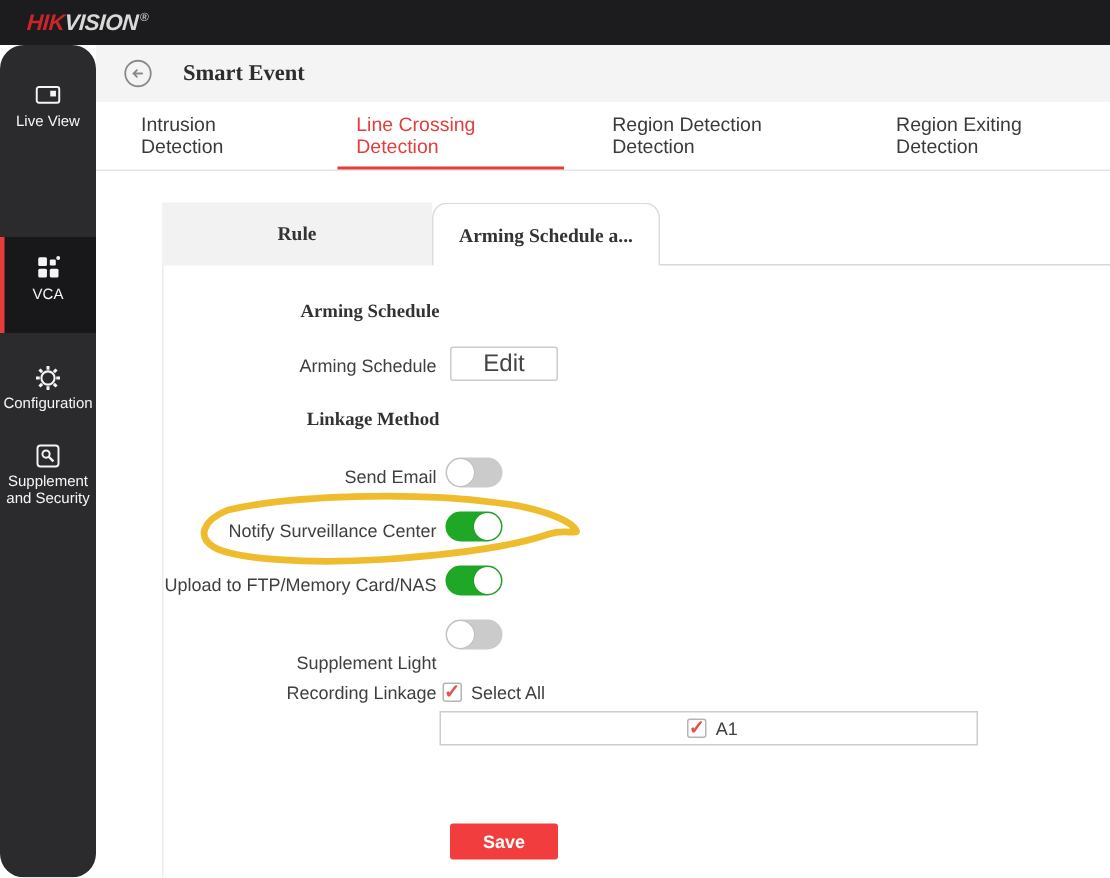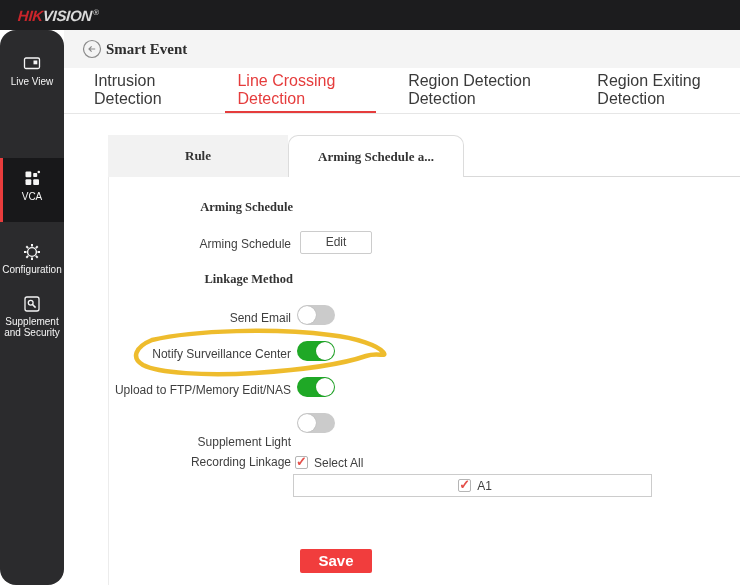--- a/index.html
+++ b/index.html
@@ -20,62 +20,62 @@
   .sidebar { position:absolute; left:0; top:30px; width:64px; height:555px; background:#2b2b2d; z-index:4;border-radius:16px; }
   .side-item { position:absolute; left:0; width:64px; text-align:center; color:#f2f2f2; cursor:pointer; }
   .side-item .ico { height:18px; line-height:18px; }
   .side-label { font-size:10px; line-height:11px; margin-top:4px; color:#f5f5f5; padding:0 2px; }
   .side-item.on { background:#18181a; }
   .side-item.on::before { content:''; position:absolute; left:0; top:0; bottom:0; width:3px; background:#e83c3c; }
 
   
   .pg-header { position:absolute; left:64px; top:30px; right:0; height:38px; background:#f4f4f4; display:flex; align-items:center; }
   .back-btn { margin-left:18px; width:20px; height:20px; cursor:pointer; }
-  .pg-title { margin-left:4px; font-family:"Liberation Serif", serif; font-weight:bold; font-size:15px; color:#2d2d2d; }
+  .pg-title { margin-left:20px; font-family:"Liberation Serif", serif; font-weight:bold; font-size:15px; color:#2d2d2d; }
 
   
   .tabs { position:absolute; left:64px; top:68px; right:0; height:46px; background:#fff; border-bottom:1px solid #e6e6e6; display:flex; align-items:stretch; }
-  .tab { display:flex; align-items:center; padding:0 12px; margin-left:20px; font-size:16px; color:#3a3a3a; cursor:pointer; border-bottom:2px solid transparent; }
+  .tab { display:flex; align-items:center; padding:0 12px; margin-left:20px; font-size:13px; color:#3a3a3a; cursor:pointer; border-bottom:2px solid transparent; }
   .tab:first-child { margin-left:18px; }
   .tab.on { color:#e53c3c; border-bottom-color:#e53c3c; }
 
   
   .subtab-strip { position:absolute; left:108px; top:135px; right:0; height:42px; display:flex; }
   .subtab { width:180px; background:#f2f2f2; display:flex; align-items:center; justify-content:center;
             font-family:"Liberation Serif", serif; font-weight:bold; font-size:13px; color:#333; cursor:pointer; }
-  .subtab.active-tab { width:176px; background:#fff; border:1px solid #dcdcdc; border-bottom:none;
+  .subtab.active-tab { width:152px; background:#fff; border:1px solid #dcdcdc; border-bottom:none;
             border-radius:10px 10px 0 0; position:relative; z-index:2; }
   .subtab-fill { flex:1; border-bottom:1px solid #d9d9d9; background:#fff; }
   .card-left-line { position:absolute; left:108px; top:177px; bottom:0; width:1px; background:#ececec; }
 
   
   .row { position:absolute; left:0; width:740px; height:26px; }
   .lbl { position:absolute; left:96px; width:195px; text-align:right; font-size:12px; color:#3f3f3f; line-height:14px; }
   .sec-title { position:absolute; left:96px; width:197px; text-align:right; font-family:"Liberation Serif", serif; font-weight:bold; font-size:12.5px; color:#333; }
   .ctl { position:absolute; left:299px; }
 
   .btn-edit { position:absolute; left:300px; width:72px; height:23px; background:#fff; border:1px solid #ccc; border-radius:2px;
-              font-size:12px; color:#444; text-align:center; line-height:21px; cursor:pointer; }
+              font-size:16px; color:#444; text-align:center; line-height:21px; cursor:pointer; }
 
   .toggle { position:absolute; left:297px; width:38px; height:20px; border-radius:10px; background:#cbcbcb; cursor:pointer; }
   .toggle::after { content:''; position:absolute; left:1px; top:1px; width:18px; height:18px; border-radius:50%;
                    background:#fff; box-shadow:0 0 1px rgba(0,0,0,.25); transition:left .1s; }
   .toggle.on { background:#1fa826; }
   .toggle.on::after { left:19px; }
 
   .checkbox { display:inline-block; width:13px; height:13px; border:1px solid #b5b5b5; border-radius:2px; background:#fff;
               position:relative; vertical-align:-2px; cursor:pointer; }
   .checkbox.on::after { content:'\2713'; position:absolute; left:0px; top:-3px; font-size:13px; font-weight:bold; color:#e4504a; }
   .cb-label { font-size:12px; color:#3f3f3f; margin-left:6px; }
 
   .a1-box { position:absolute; left:293px; top:474px; width:359px; height:23px; border:1px solid #ccc; background:#fff;
             display:flex; align-items:center; padding-left:5px;justify-content:center; }
 
   .btn-save { position:absolute; left:300px; top:549px; width:72px; height:24px; background:#f13d3d; border:none; border-radius:2px;
-              color:#fff; font-size:15px; font-weight:bold; text-align:center; line-height:24px; cursor:pointer; }
+              color:#fff; font-size:12px; font-weight:bold; text-align:center; line-height:24px; cursor:pointer; }
 
   .annotation { position:absolute; left:128px; top:324px; width:270px; height:62px; z-index:6; pointer-events:none; }
 </style>
 </head>
 <body>
 
 <div id="page">
 
   <div class="topbar">
     <div class="logo">
@@ -167,21 +167,21 @@
     <div class="lbl" style="top:6px">Send Email</div>
     <div class="toggle"></div>
   </div>
 
   <div class="row" style="top:341px">
     <div class="lbl" style="top:6px">Notify Surveillance Center</div>
     <div class="toggle on"></div>
   </div>
 
   <div class="row" style="top:377px">
-    <div class="lbl" style="top:6px">Upload to FTP/Memory Edit/NAS</div>
+    <div class="lbl" style="top:6px">Upload to FTP/Memory Card/NAS</div>
     <div class="toggle on"></div>
   </div>
 
   <div class="row" style="top:413px">
     <div class="lbl" style="top:22px">Supplement Light</div>
     <div class="toggle"></div>
   </div>
 
   <div class="row" style="top:453px">
     <div class="lbl" style="top:2px">Recording Linkage</div>

